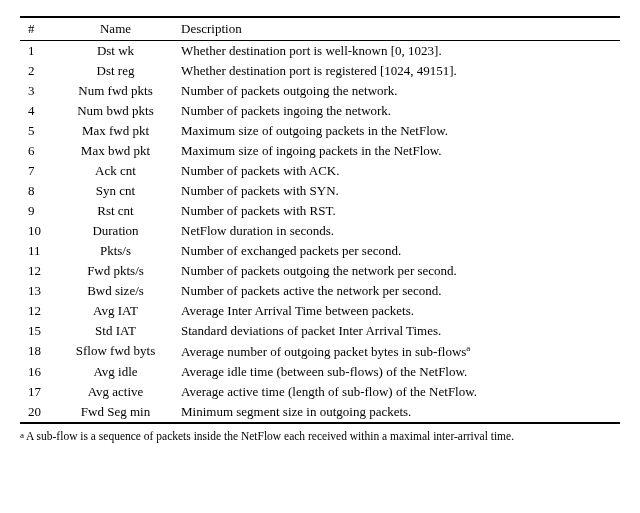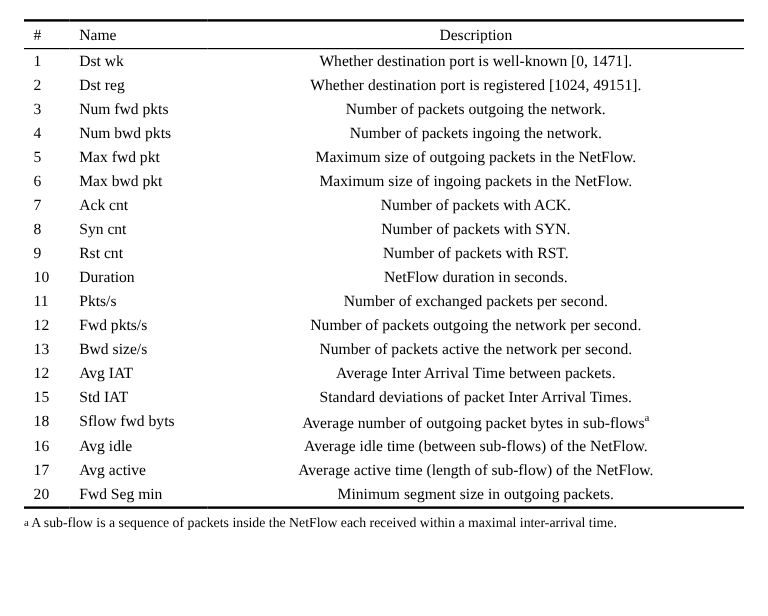--- a/index.html
+++ b/index.html
@@ -23,22 +23,22 @@
     th {
       font-weight: normal;
       text-align: left;
       padding: 3px 8px;
     }
     td {
       vertical-align: top;
       padding: 2px 8px;
     }
     .col-num { width: 38px; }
-    .col-name { width: 115px; }
-    .col-desc { width: auto; text-align: center; }
+    .col-name { width: 115px; text-align: center; }
+    .col-desc { width: auto; }
     tbody tr:last-child {
       border-bottom: 2px solid #000;
       margin-top: 32px;
     }
     .footnote-section {
       margin-top: 6px;
       font-size: 11.5px;
       display: flex;
       gap: 0;
     }
@@ -54,21 +54,21 @@
     <tr>
       <th class="col-num">#</th>
       <th class="col-name">Name</th>
       <th class="col-desc">Description</th>
     </tr>
   </thead>
   <tbody id="table-body">
   <tr>
         <td class="col-num">1</td>
         <td class="col-name">Dst wk</td>
-        <td class="col-desc">Whether destination port is well-known [0, 1471].</td>
+        <td class="col-desc">Whether destination port is well-known [0, 1023].</td>
       </tr>
       <tr>
         <td class="col-num">2</td>
         <td class="col-name">Dst reg</td>
         <td class="col-desc">Whether destination port is registered [1024, 49151].</td>
       </tr>
       <tr>
         <td class="col-num">3</td>
         <td class="col-name">Num fwd pkts</td>
         <td class="col-desc">Number of packets outgoing the network.</td>

